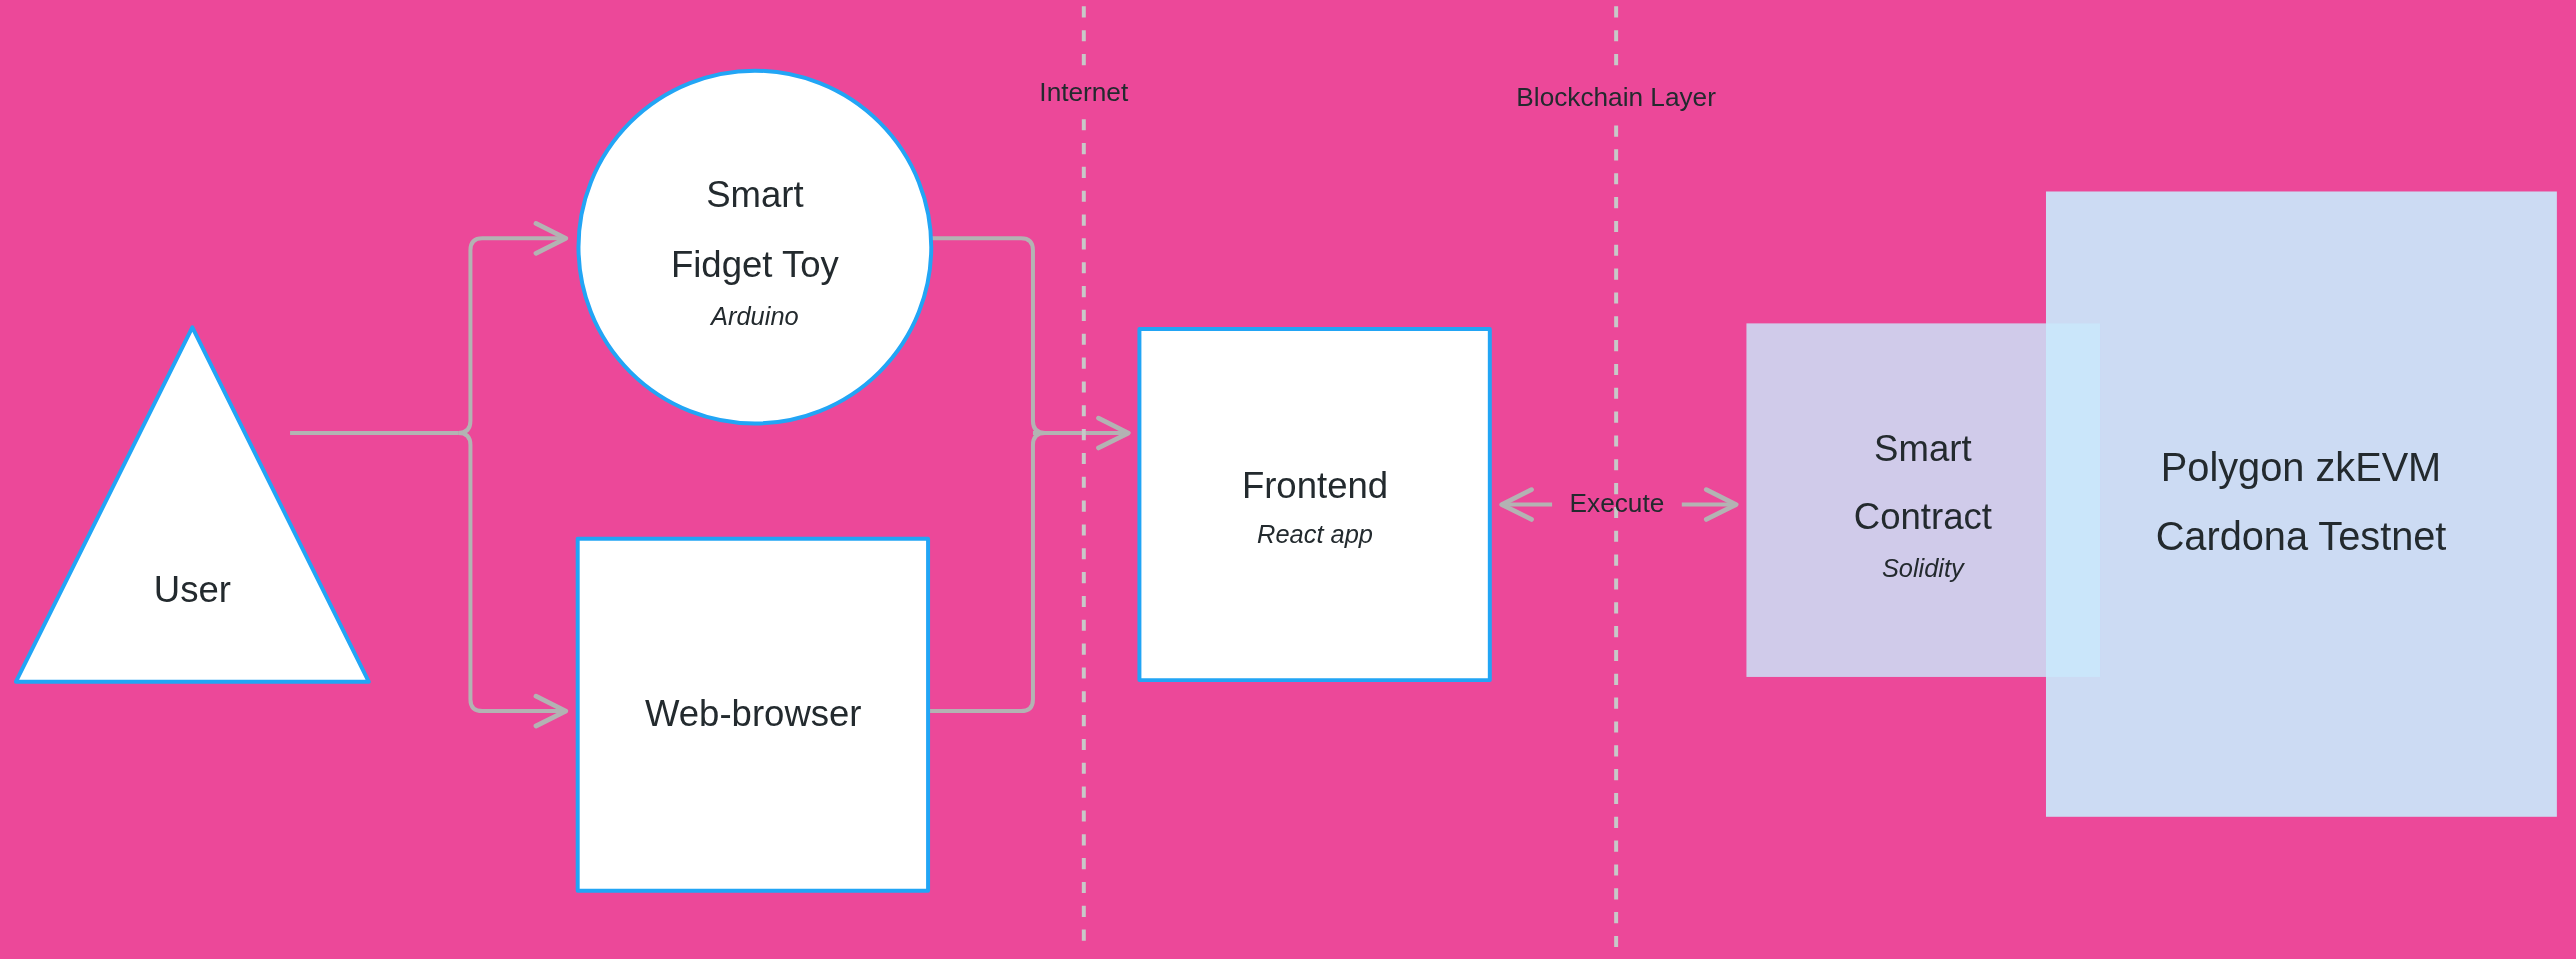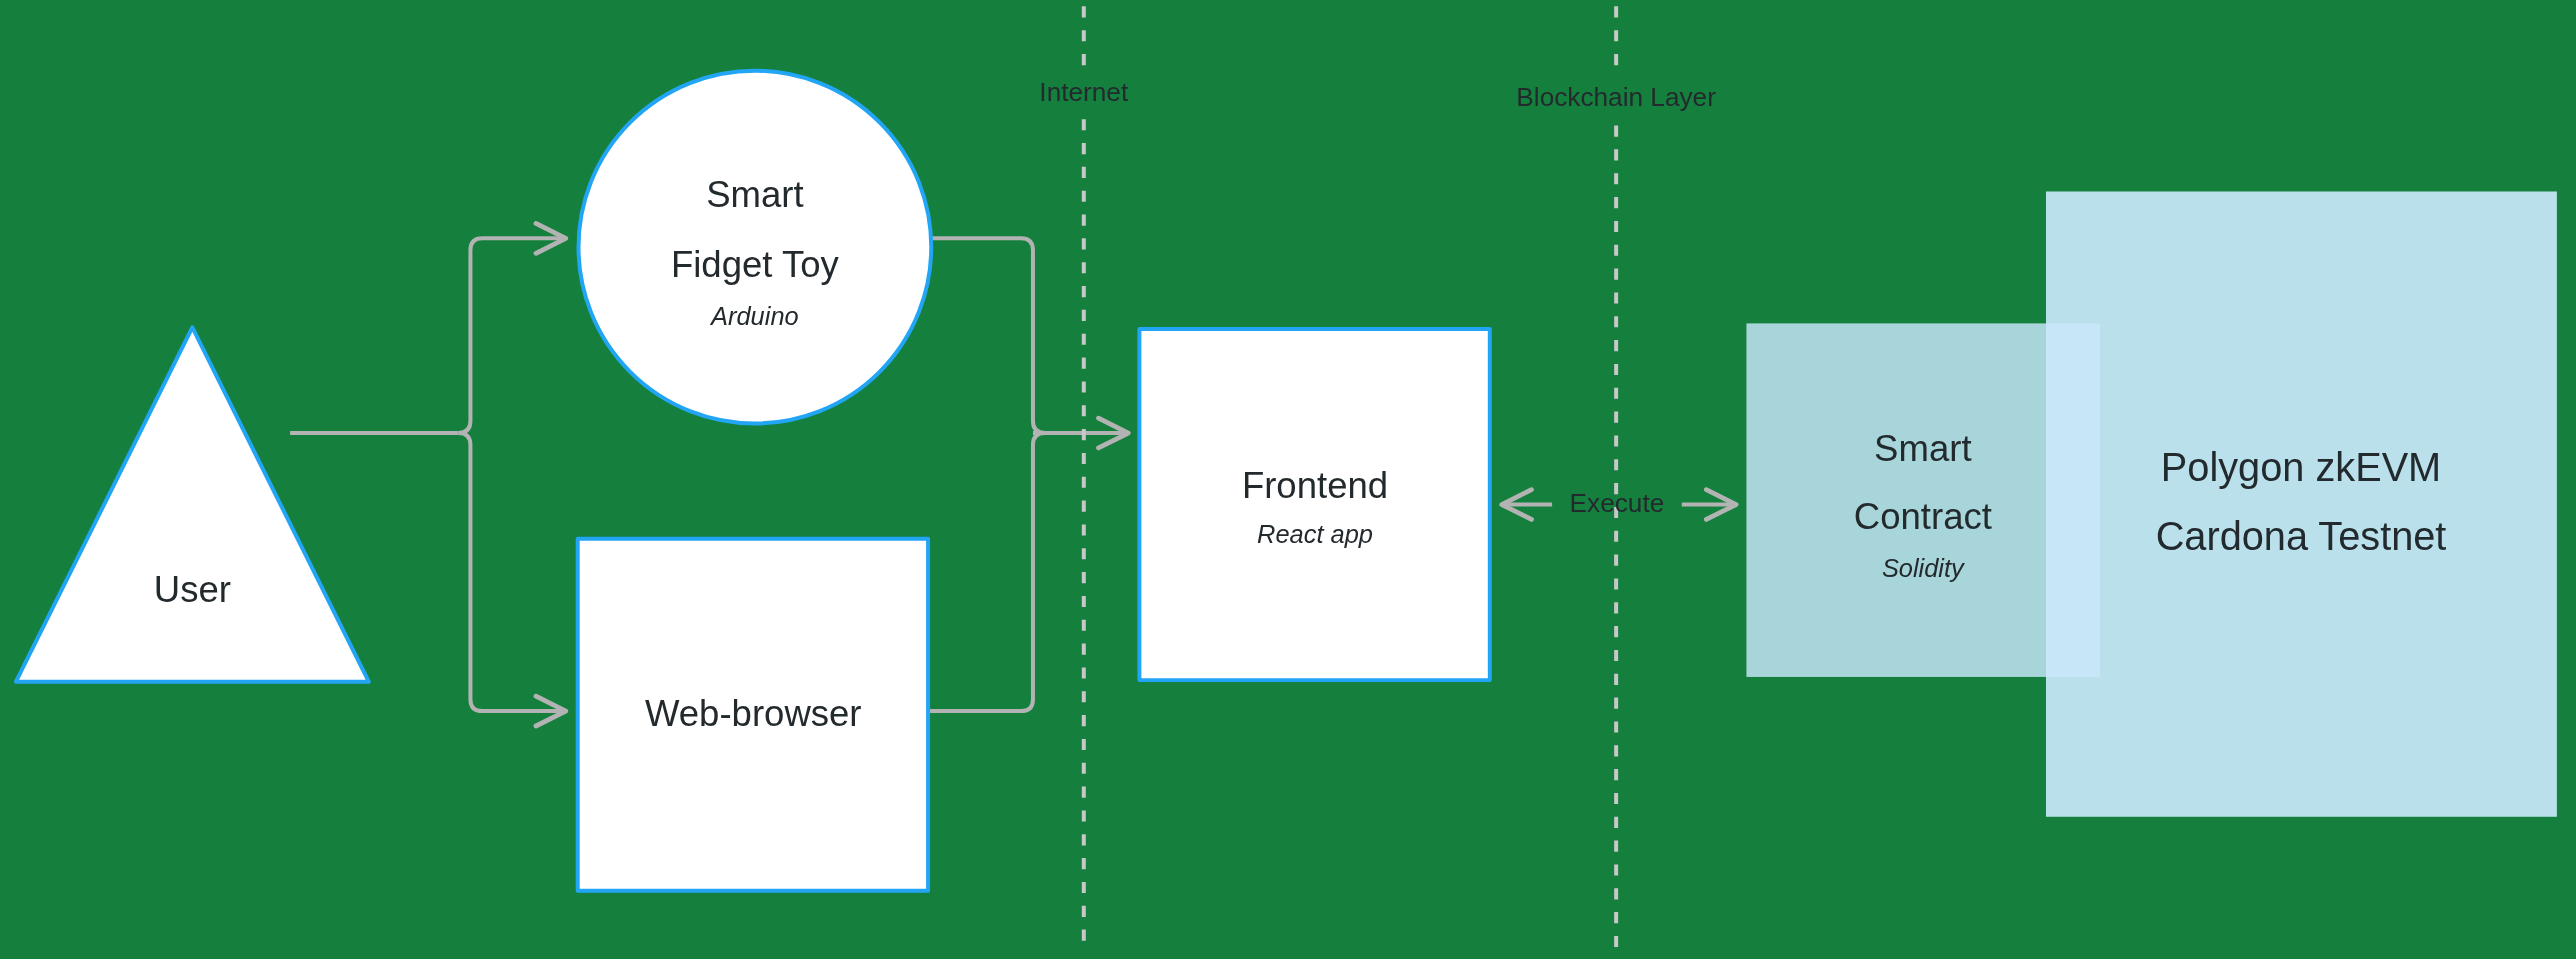--- a/index.html
+++ b/index.html
@@ -10,21 +10,21 @@
   body {
     width: 2576px;
     height: 959px;
     font-family: "Liberation Sans", sans-serif;
     overflow: hidden;
   }
   #diagram-root {
     position: relative;
     width: 2576px;
     height: 959px;
-    background: #15803d;
+    background: #ec4899;
   }
   svg.canvas {
     position: absolute;
     top: 0;
     left: 0;
     width: 2576px;
     height: 959px;
     display: block;
   }
   .node-label {

